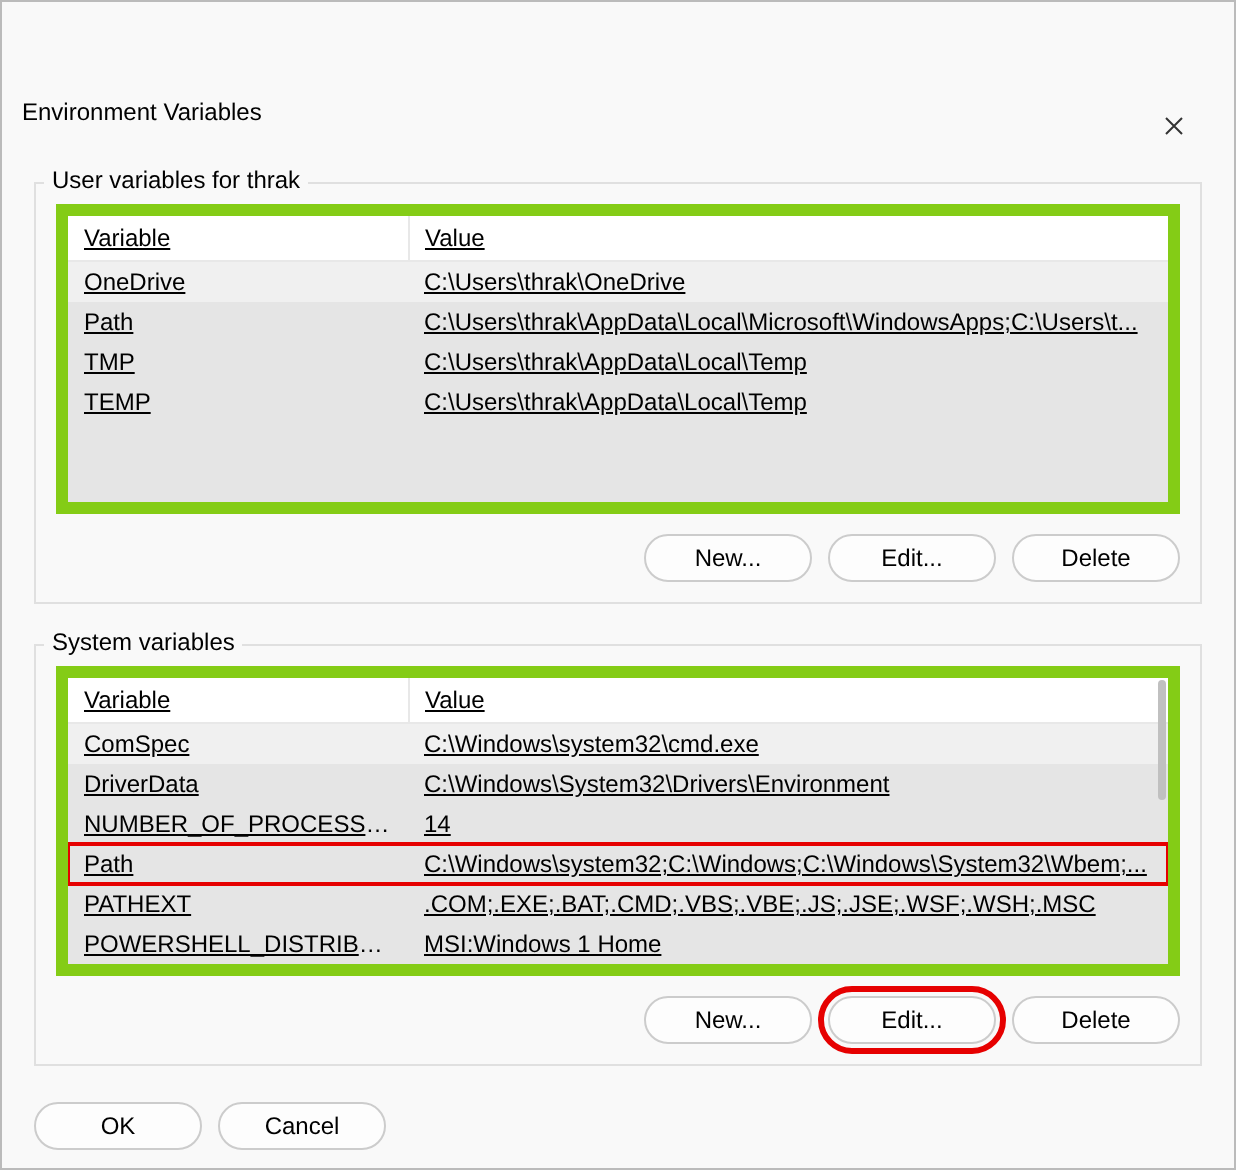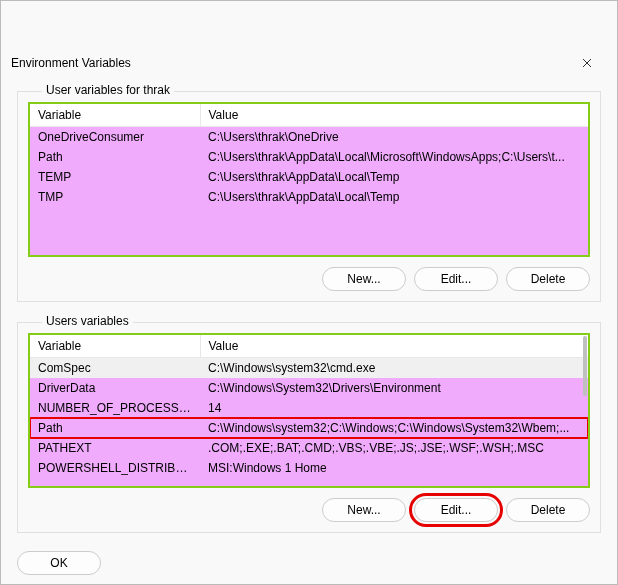--- a/index.html
+++ b/index.html
@@ -1,24 +1,24 @@
 <!DOCTYPE html>
 <html><head>
   <meta charset="utf-8">
   <style>
     * { box-sizing: border-box; margin: 0; padding: 0; font-family: "Segoe UI", Tahoma, sans-serif; font-size: 12px; }
     body { background: #f0f0f0; width: 618px; height: 585px; overflow: hidden; }
     .window { width: 618px; height: 585px; background: #f9f9f9; border: 1px solid #bbb; display: flex; flex-direction: column; }
-    .titlebar { height: 32px; display: flex; align-items: center; padding: 0 10px; background: #f9f9f9; margin-top: 48px; }
+    .titlebar { height: 32px; display: flex; align-items: flex-start; padding: 0 10px; background: #f9f9f9; margin-top: 48px; }
     .titlebar-title { flex: 1; font-size: 12px; color: #000; }
     .close-btn { width: 40px; height: 28px; display: flex; align-items: center; justify-content: center; color: #333; font-size: 14px; }
     .content { flex: 1; padding: 4px 16px 8px 16px; display: flex; flex-direction: column; gap: 10px; }
     .group { border: 1px solid #e0e0e0; padding: 10px 10px 10px 10px; position: relative; margin-top: 10px; }
-    .group-label { position: absolute; top: -9px; left: 24px; background: #f9f9f9; padding: 0 4px; font-size: 12px; color: #000; }
-    .table-wrap { border: 2px solid #84cc16; background: #f0abfc; height: 155px; overflow: hidden; position: relative; }
+    .group-label { position: absolute; top: -9px; left: 4px; background: #f9f9f9; padding: 0 4px; font-size: 12px; color: #000; }
+    .table-wrap { border: 6px solid #84cc16; background: #e5e5e5; height: 155px; overflow: hidden; position: relative; text-decoration: underline; }
     .table-wrap.sys { height: 155px; }
     .table { width: 100%; border-collapse: collapse; table-layout: fixed; }
     .table th { text-align: left; font-weight: normal; padding: 4px 8px; background: #fff; border-bottom: 1px solid #e8e8e8; border-right: 1px solid #e8e8e8; font-size: 12px; }
     .table th:last-child { border-right: none; }
     .table td { padding: 3px 8px; white-space: nowrap; overflow: hidden; text-overflow: ellipsis; font-size: 12px; }
     .table tr.selected td { background: #f0f0f0; }
     .col-var { width: 170px; }
     .btn-row { display: flex; justify-content: flex-end; gap: 8px; margin-top: 10px; }
     .btn { min-width: 84px; height: 24px; background: #fdfdfd; border: 1px solid #ccc; border-radius: 12px; font-size: 12px; color: #000; cursor: pointer; padding: 0 12px; }
     .footer { display: flex; gap: 8px; padding: 10px 16px 14px 16px; }
@@ -49,48 +49,48 @@
               <col class="col-var">
               <col>
             </colgroup>
           <thead>
             <tr>
               <th>Variable</th>
               <th>Value</th>
             </tr>
           </thead>
           <tbody>
-            <tr>
-              <td>OneDriveConsumer</td>
+            <tr class="selected">
+              <td>OneDrive</td>
               <td>C:\Users\thrak\OneDrive</td>
             </tr>
             <tr>
               <td>Path</td>
               <td>C:\Users\thrak\AppData\Local\Microsoft\WindowsApps;C:\Users\t...</td>
             </tr>
             <tr>
-              <td>TEMP</td>
+              <td>TMP</td>
               <td>C:\Users\thrak\AppData\Local\Temp</td>
             </tr>
             <tr>
-              <td>TMP</td>
+              <td>TEMP</td>
               <td>C:\Users\thrak\AppData\Local\Temp</td>
             </tr>
           </tbody>
         </table>
       </div>
       <div class="btn-row">
         <button class="btn">New...</button>
         <button class="btn">Edit...</button>
         <button class="btn">Delete</button>
       </div>
     </div>
 
     <div class="group">
-      <div class="group-label">Users variables</div>
+      <div class="group-label">System variables</div>
       <div class="table-wrap sys">
         <div class="scroll-ind"></div>
         <table class="table">
           <colgroup>
               <col class="col-var">
               <col>
             </colgroup>
           <thead>
             <tr>
               <th>Variable</th>
@@ -129,14 +129,15 @@
         <button class="btn">New...</button>
         <button class="btn highlight-btn">Edit...</button>
         <button class="btn">Delete</button>
       </div>
     </div>
 
   </div>
 
   <div class="footer">
     <button class="btn">OK</button>
+    <button class="btn">Cancel</button>
   </div>
 </div>
 
 </body></html>

